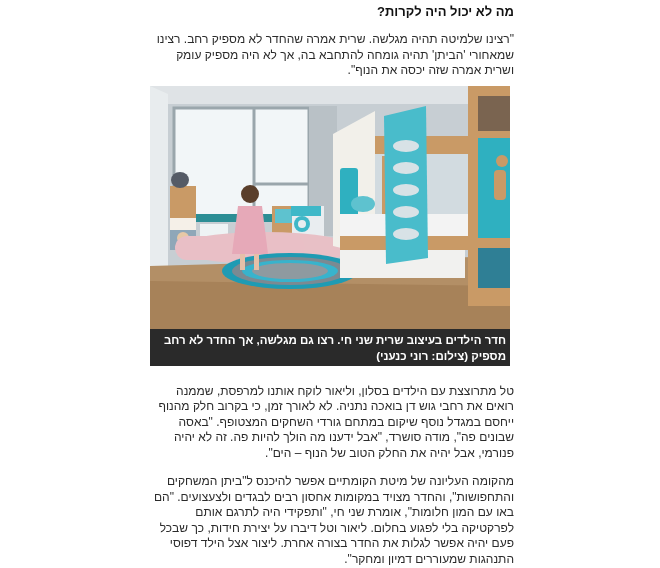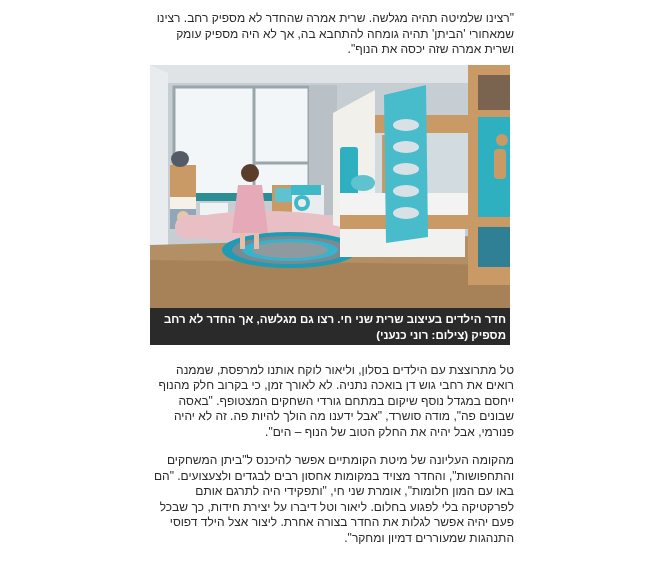--- a/index.html
+++ b/index.html
@@ -55,20 +55,21 @@
       padding: 3px 4px 4px 4px;
       height: 37px;
     }
     .p2 { margin-top: 13px; }
     .p3 { margin-top: 18px; }
   </style>
 </head>
 <body>
 
 <div class="article">
+  <h2 class="heading">מה לא יכול היה לקרות?</h2>
 
   <p class="para p1">"רצינו שלמיטה תהיה מגלשה. שרית אמרה שהחדר לא מספיק רחב. רצינו שמאחורי 'הביתן' תהיה גומחה להתחבא בה, אך לא היה מספיק עומק ושרית אמרה שזה יכסה את הנוף".</p>
 
   <figure class="figure">
     <div class="photo" role="img" aria-label="חדר ילדים עם מיטת קומותיים בצבע טורקיז ועץ, ילדה משחקת על שטיח עגול">
       <svg viewBox="0 0 360 243" preserveAspectRatio="none" xmlns="http://www.w3.org/2000/svg">
 
         <rect x="0" y="0" width="360" height="243" fill="#c7ced3"></rect>
         <rect x="0" y="0" width="360" height="18" fill="#dfe3e6"></rect>
 

